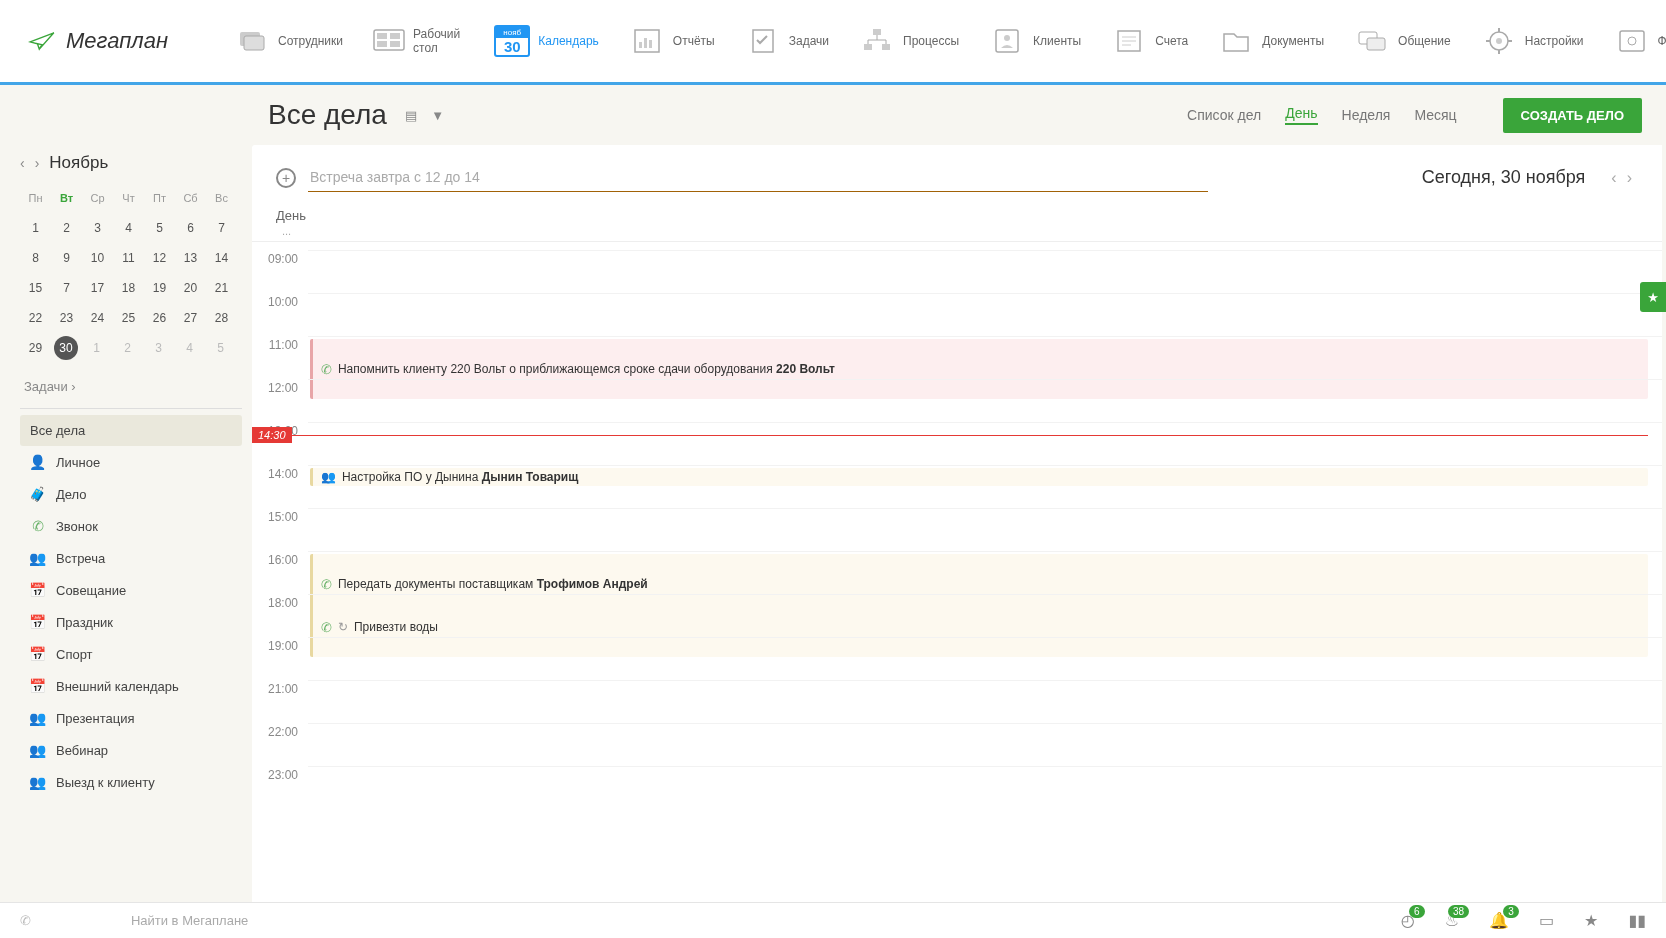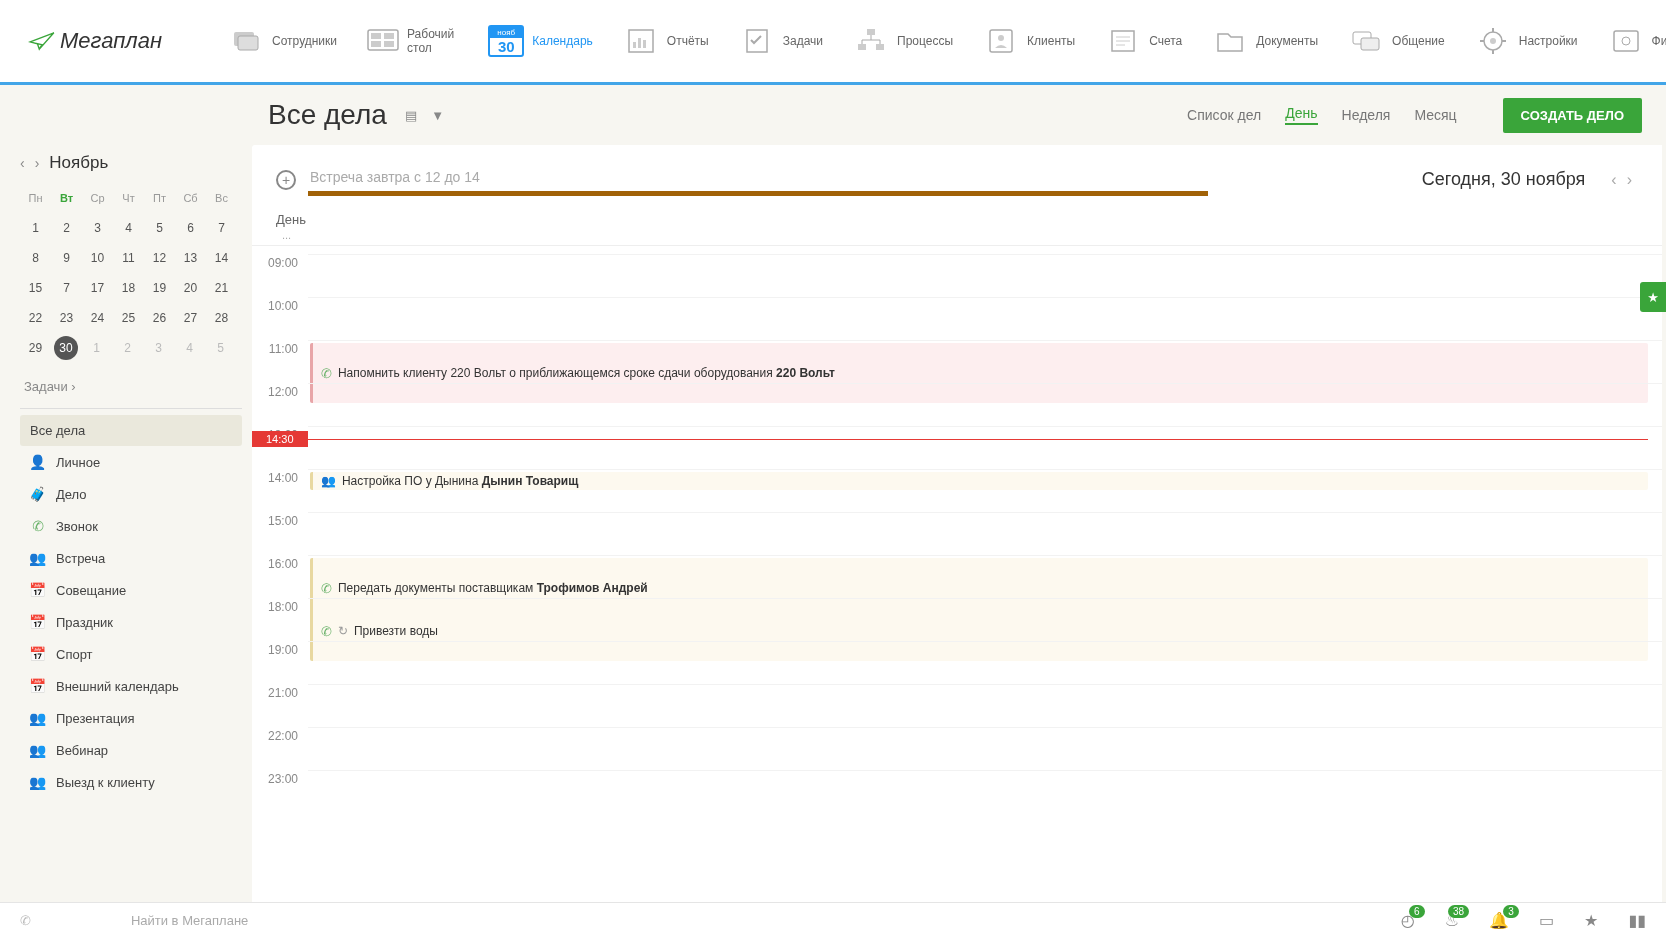--- a/index.html
+++ b/index.html
@@ -1,21 +1,21 @@
 <!DOCTYPE html>
 <html><head>
 <meta charset="utf-8">
 <style>
 * { margin: 0; padding: 0; box-sizing: border-box; }
 body { font-family: Arial, Helvetica, sans-serif; font-size: 13px; color: #333; background: #fff; overflow: hidden; }
 .app { display: flex; flex-direction: column; height: 938px; width: 1666px; }
 
 
 .topnav { display: flex; align-items: center; height: 85px; border-bottom: 3px solid #42a5e8; padding: 0 28px; }
-.logo { display: flex; align-items: center; gap: 4px; font-size: 22px; font-weight: 400; color: #333; }
+.logo { display: flex; align-items: center; gap: 10px; font-size: 22px; font-weight: 400; color: #333; }
 .logo-icon { width: 28px; height: 20px; }
 .nav-items { display: flex; gap: 0; margin-left: 50px; flex: 1; }
 .nav-item { display: flex; flex-direction: row; align-items: center; gap: 6px; padding: 8px 14px; cursor: pointer; color: #666; font-size: 12px; }
 .nav-item.active { color: #2196f3; }
 .nav-icon { width: 40px; height: 32px; display: flex; align-items: center; justify-content: center; }
 .nav-icon svg { width: 36px; height: 30px; }
 .cal-icon-box { width: 36px; height: 32px; border: 2px solid #2196f3; border-radius: 3px; display: flex; flex-direction: column; }
 .cal-icon-top { background: #2196f3; color: #fff; font-size: 8px; text-align: center; padding: 1px 0; }
 .cal-icon-num { flex: 1; display: flex; align-items: center; justify-content: center; font-size: 15px; font-weight: bold; color: #2196f3; }
 .avatar { width: 44px; height: 44px; border-radius: 50%; background: linear-gradient(135deg, #8b7355, #4a3020); }
@@ -46,40 +46,40 @@
 .tasks-link::after { content: " ›"; }
 .sidebar-divider { border-top: 1px solid #ddd; margin: 0 0 6px 0; }
 .side-list { display: flex; flex-direction: column; }
 .side-item { display: flex; align-items: center; gap: 10px; padding: 8px 10px; cursor: pointer; font-size: 13px; color: #444; border-radius: 3px; }
 .side-item.active { background: #eae8dc; }
 .side-ic { width: 16px; height: 16px; display: inline-flex; align-items: center; justify-content: center; font-size: 14px; }
 
 .content { flex: 1; background: #fff; border-top-left-radius: 3px; margin-right: 4px; display: flex; flex-direction: column; overflow: hidden; position: relative; }
 .add-row { display: flex; align-items: center; padding: 18px 30px 12px 24px; gap: 12px; }
 .add-plus { width: 20px; height: 20px; border: 2px solid #888; border-radius: 50%; display: flex; align-items: center; justify-content: center; color: #888; font-size: 14px; cursor: pointer; }
-.add-input { flex: 1; border: none; border-bottom: 5px solid #a16207; padding: 6px 2px; font-size: 14px; outline: none; color: #0c4a6e; max-width: 900px; }
+.add-input { flex: 1; border: none; border-bottom: 1px solid #a16207; padding: 6px 2px; font-size: 14px; outline: none; color: #0c4a6e; max-width: 900px; }
 .add-input::placeholder { color: #aaa; }
 .today-label { margin-left: auto; font-size: 18px; color: #333; }
 .day-nav { display: flex; gap: 10px; margin-left: 14px; color: #aaa; cursor: pointer; font-size: 16px; }
 .day-head { padding: 4px 0 2px 24px; font-size: 13px; color: #666; }
 .day-head-sub { padding: 0 0 4px 30px; font-size: 11px; color: #aaa; }
 .day-divider { border-top: 1px solid #eee; }
 
 .timeline { flex: 1; overflow-y: auto; position: relative; padding-bottom: 10px; }
 .time-row { display: flex; align-items: flex-start; height: 35px; position: relative; margin-top: 8px; }
 .time-label { width: 56px; text-align: right; padding-right: 10px; font-size: 12px; color: #888; padding-top: 2px; }
 .time-body { flex: 1; border-top: 1px solid #f2f2f2; height: 100%; position: relative; padding-right: 14px; }
 .ev { position: absolute; left: 2px; right: 14px; padding: 4px 8px; font-size: 12px; border-radius: 2px; display: flex; align-items: center; gap: 6px; border-left: 3px solid; }
 .ev-pink { background: #fdeeef; border-color: #e8a5a8; }
 .ev-cream { background: #fdf9ef; border-color: #e8d8a0; }
 .ev .ph-ic { color: #6cb36c; font-size: 13px; }
 .ev .ppl-ic { color: #c77; font-size: 12px; }
 .ev .ref-ic { color: #999; font-size: 12px; }
 .now-line { position: absolute; left: 0; right: 14px; height: 0; border-top: 1px solid #e53935; z-index: 5; }
-.now-tag { position: absolute; left: 0; background: #e53935; color: #fff; font-size: 11px; padding: 2px 14px; transform: translateY(-50%); z-index: 6; }
+.now-tag { position: absolute; left: 0; background: #e53935; color: #fff; font-size: 11px; padding: 2px 6px; transform: translateY(-50%); z-index: 6; font-style: italic; }
 
 .star-tab { position: absolute; right: 0; top: 282px; width: 26px; height: 30px; background: #3aa53a; color: #fff; display: flex; align-items: center; justify-content: center; border-radius: 3px 0 0 3px; cursor: pointer; z-index: 20; }
 
 .bottombar { height: 36px; background: #fff; border-top: 1px solid #e5e5e5; display: flex; align-items: center; padding: 0 20px; }
 .bb-phone { color: #bbb; margin-right: 100px; }
 .bb-input { flex: 1; border: none; outline: none; font-size: 13px; color: #333; }
 .bb-input::placeholder { color: #aaa; }
 .bb-icons { display: flex; gap: 30px; align-items: center; color: #888; }
 .bb-ic { position: relative; cursor: pointer; font-size: 16px; }
 .badge { position: absolute; top: -6px; right: -10px; background: #3aa53a; color: #fff; font-size: 10px; border-radius: 8px; padding: 1px 5px; }

